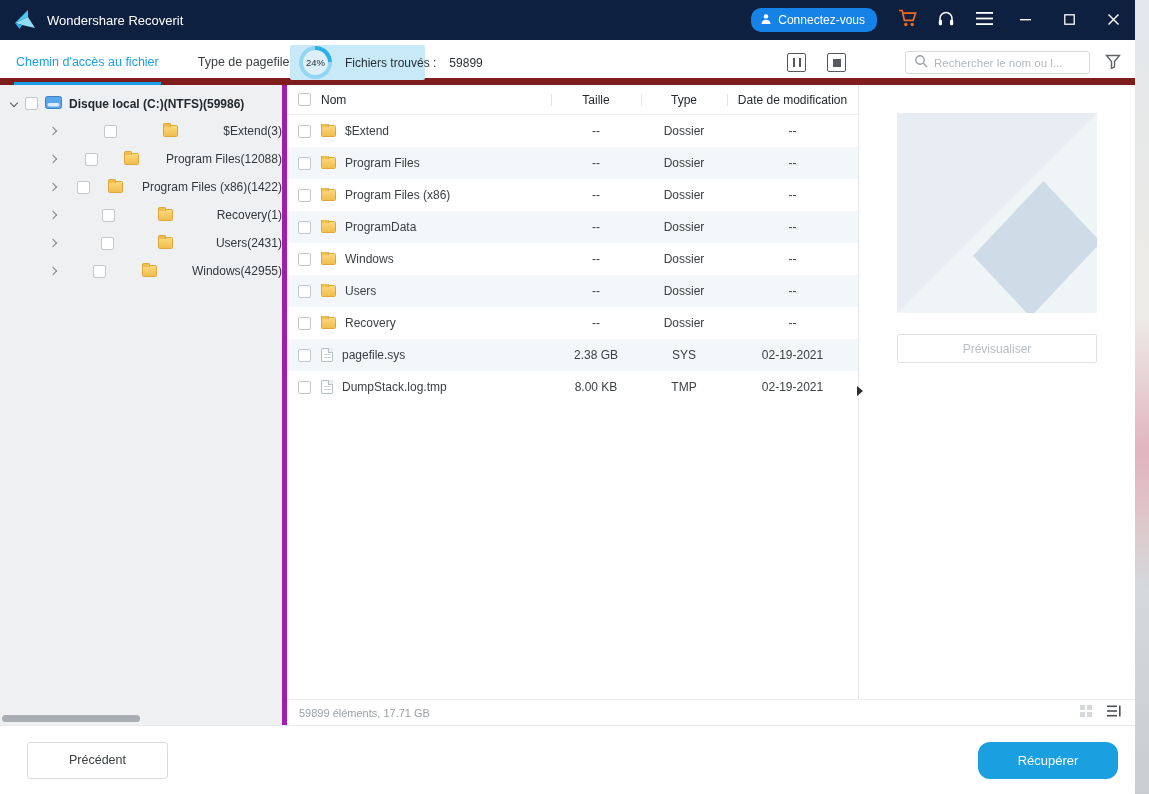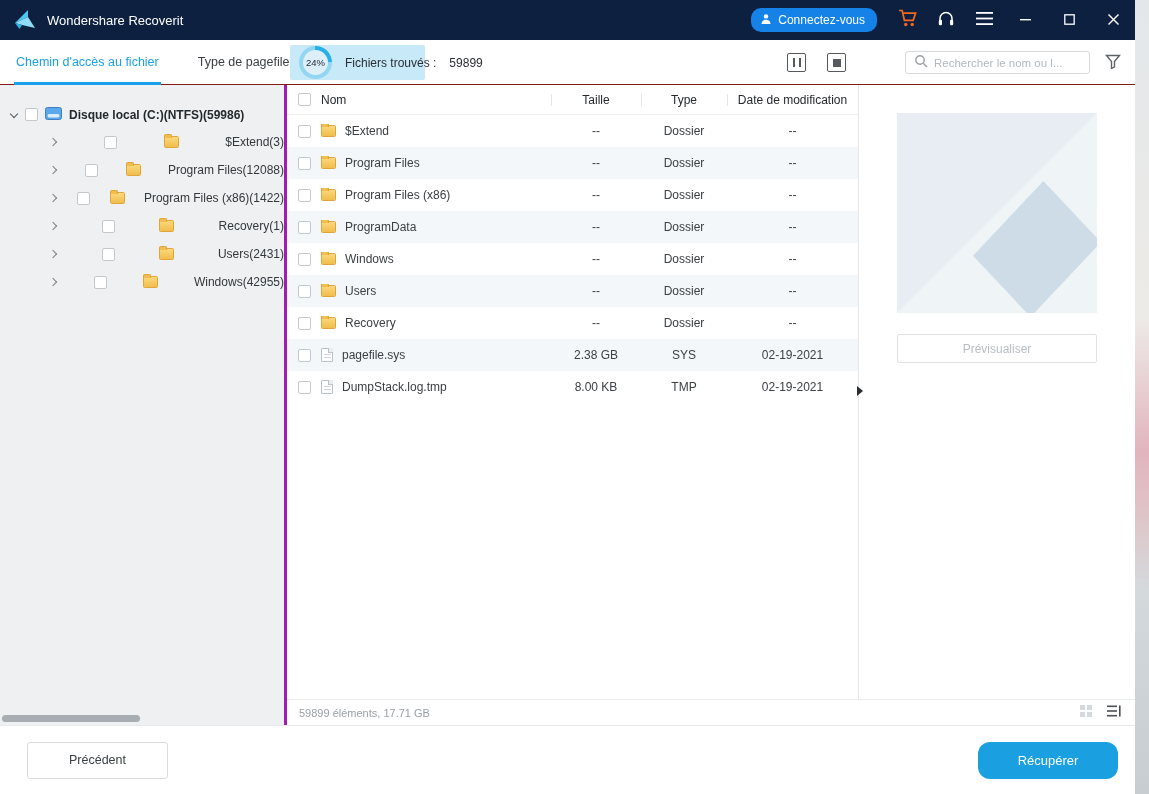--- a/index.html
+++ b/index.html
@@ -14,21 +14,21 @@
   .titlebar { height:40px; background:#0d2040; display:flex; align-items:center; padding-left:13px; flex:none; }
   .logo { width:24px; height:24px; margin-right:10px; flex:none; }
   .app-title { color:#ffffff; font-size:13px; }
   .titlebar-right { margin-left:auto; display:flex; align-items:center; height:100%; }
   .login-btn { background:#1582e8; color:#fff; border:none; height:24px; padding:0 12px 0 9px; border-radius:10px;
     font-size:12px; font-family:inherit; display:flex; align-items:center; gap:6px; cursor:pointer; margin-right:12px; }
   .tb-icon { width:38px; height:40px; display:flex; align-items:center; justify-content:center; cursor:pointer; }
   .win-btn { width:44px; height:40px; display:flex; align-items:center; justify-content:center; cursor:pointer; background:transparent; border:none; }
 
   
-  .tabbar { height:45px; background:#fff; border-bottom:1px solid #7f1d1d; position:relative; flex:none; }
+  .tabbar { height:45px; background:#fff; border-bottom:7px solid #7f1d1d; position:relative; flex:none; }
   .tabs { display:flex; height:45px; align-items:stretch; padding-left:14px; }
   .tab { margin:0 17px 0 0; padding:0 2px; line-height:44px; font-size:12.5px; color:#3c4043; cursor:pointer; position:relative; white-space:nowrap; }
   .tab + .tab { margin-left:18px; }
   .tab.active { color:#1a9fe8; }
   .tab.active::after { content:''; position:absolute; left:0; right:0; bottom:0; height:3px; background:#1a9fe8; }
   .scan { position:absolute; left:290px; top:0; height:45px; display:flex; align-items:center; }
   .scan-chip { position:absolute; left:0; top:5px; width:135px; height:35px; background:#c7e9f8; border-radius:2px; }
   .ring { position:relative; margin-left:9px; width:33px; height:33px; border-radius:50%;
     background:conic-gradient(#29b0e6 0deg 87deg, #93d6f1 87deg 360deg); display:flex; align-items:center; justify-content:center; }
   .ring-inner { width:25px; height:25px; border-radius:50%; background:#ddf0fa; display:flex; align-items:center; justify-content:center;
@@ -43,21 +43,21 @@
   .stop-glyph { width:8px; height:8px; background:#55595e; }
   .search-box { position:absolute; left:905px; top:11px; width:185px; height:23px; border:1px solid #d6dadd; border-radius:3px;
     display:flex; align-items:center; padding:0 8px; gap:6px; background:#fff; }
   .search-box input { border:none; outline:none; flex:1; min-width:0; font-size:11.5px; font-family:inherit; color:#333; background:transparent; }
   .search-box input::placeholder { color:#b3b9bf; }
   .filter-btn { position:absolute; left:1103px; top:14px; width:20px; height:18px; display:flex; align-items:center; justify-content:center;
     background:transparent; border:none; cursor:pointer; padding:0; }
 
   
   .content { height:640px; display:flex; flex:none; }
-  .sidebar { width:340px; background:#eef0f1; border-right:3px solid #a21caf; position:relative; padding-top:16px; }
+  .sidebar { width:340px; background:#eef0f1; border-right:5px solid #a21caf; position:relative; padding-top:5px; }
   .tree-root { display:flex; align-items:center; height:27px; padding-left:10px; gap:7px; cursor:pointer; }
   .tree-root-label { font-weight:bold; font-size:12px; color:#24292e; white-space:nowrap; }
   .tree-item { display:flex; align-items:center; height:28px; padding-left:50px; gap:8px; cursor:pointer;justify-content:space-between; }
   .tree-label { font-size:12px; color:#33383d; white-space:nowrap; }
   .chev { width:8px; height:8px; display:inline-block; position:relative; flex:none; }
   .chev::before { content:''; position:absolute; width:5px; height:5px; border-right:1.5px solid #7d8288; border-bottom:1.5px solid #7d8288; }
   .chev.right::before { transform:rotate(-45deg); left:0; top:1px; }
   .chev.down::before { transform:rotate(45deg); left:1px; top:0; border-color:#55595e; }
   .checkbox { width:13px; height:13px; border:1px solid #c3c8cc; background:#fff; border-radius:2px; display:inline-block; flex:none; }
   .icon-folder { width:15px; height:12px; background:linear-gradient(180deg,#fbd97c,#f1bd4e); border:1px solid #dfa63c; border-radius:1.5px;

